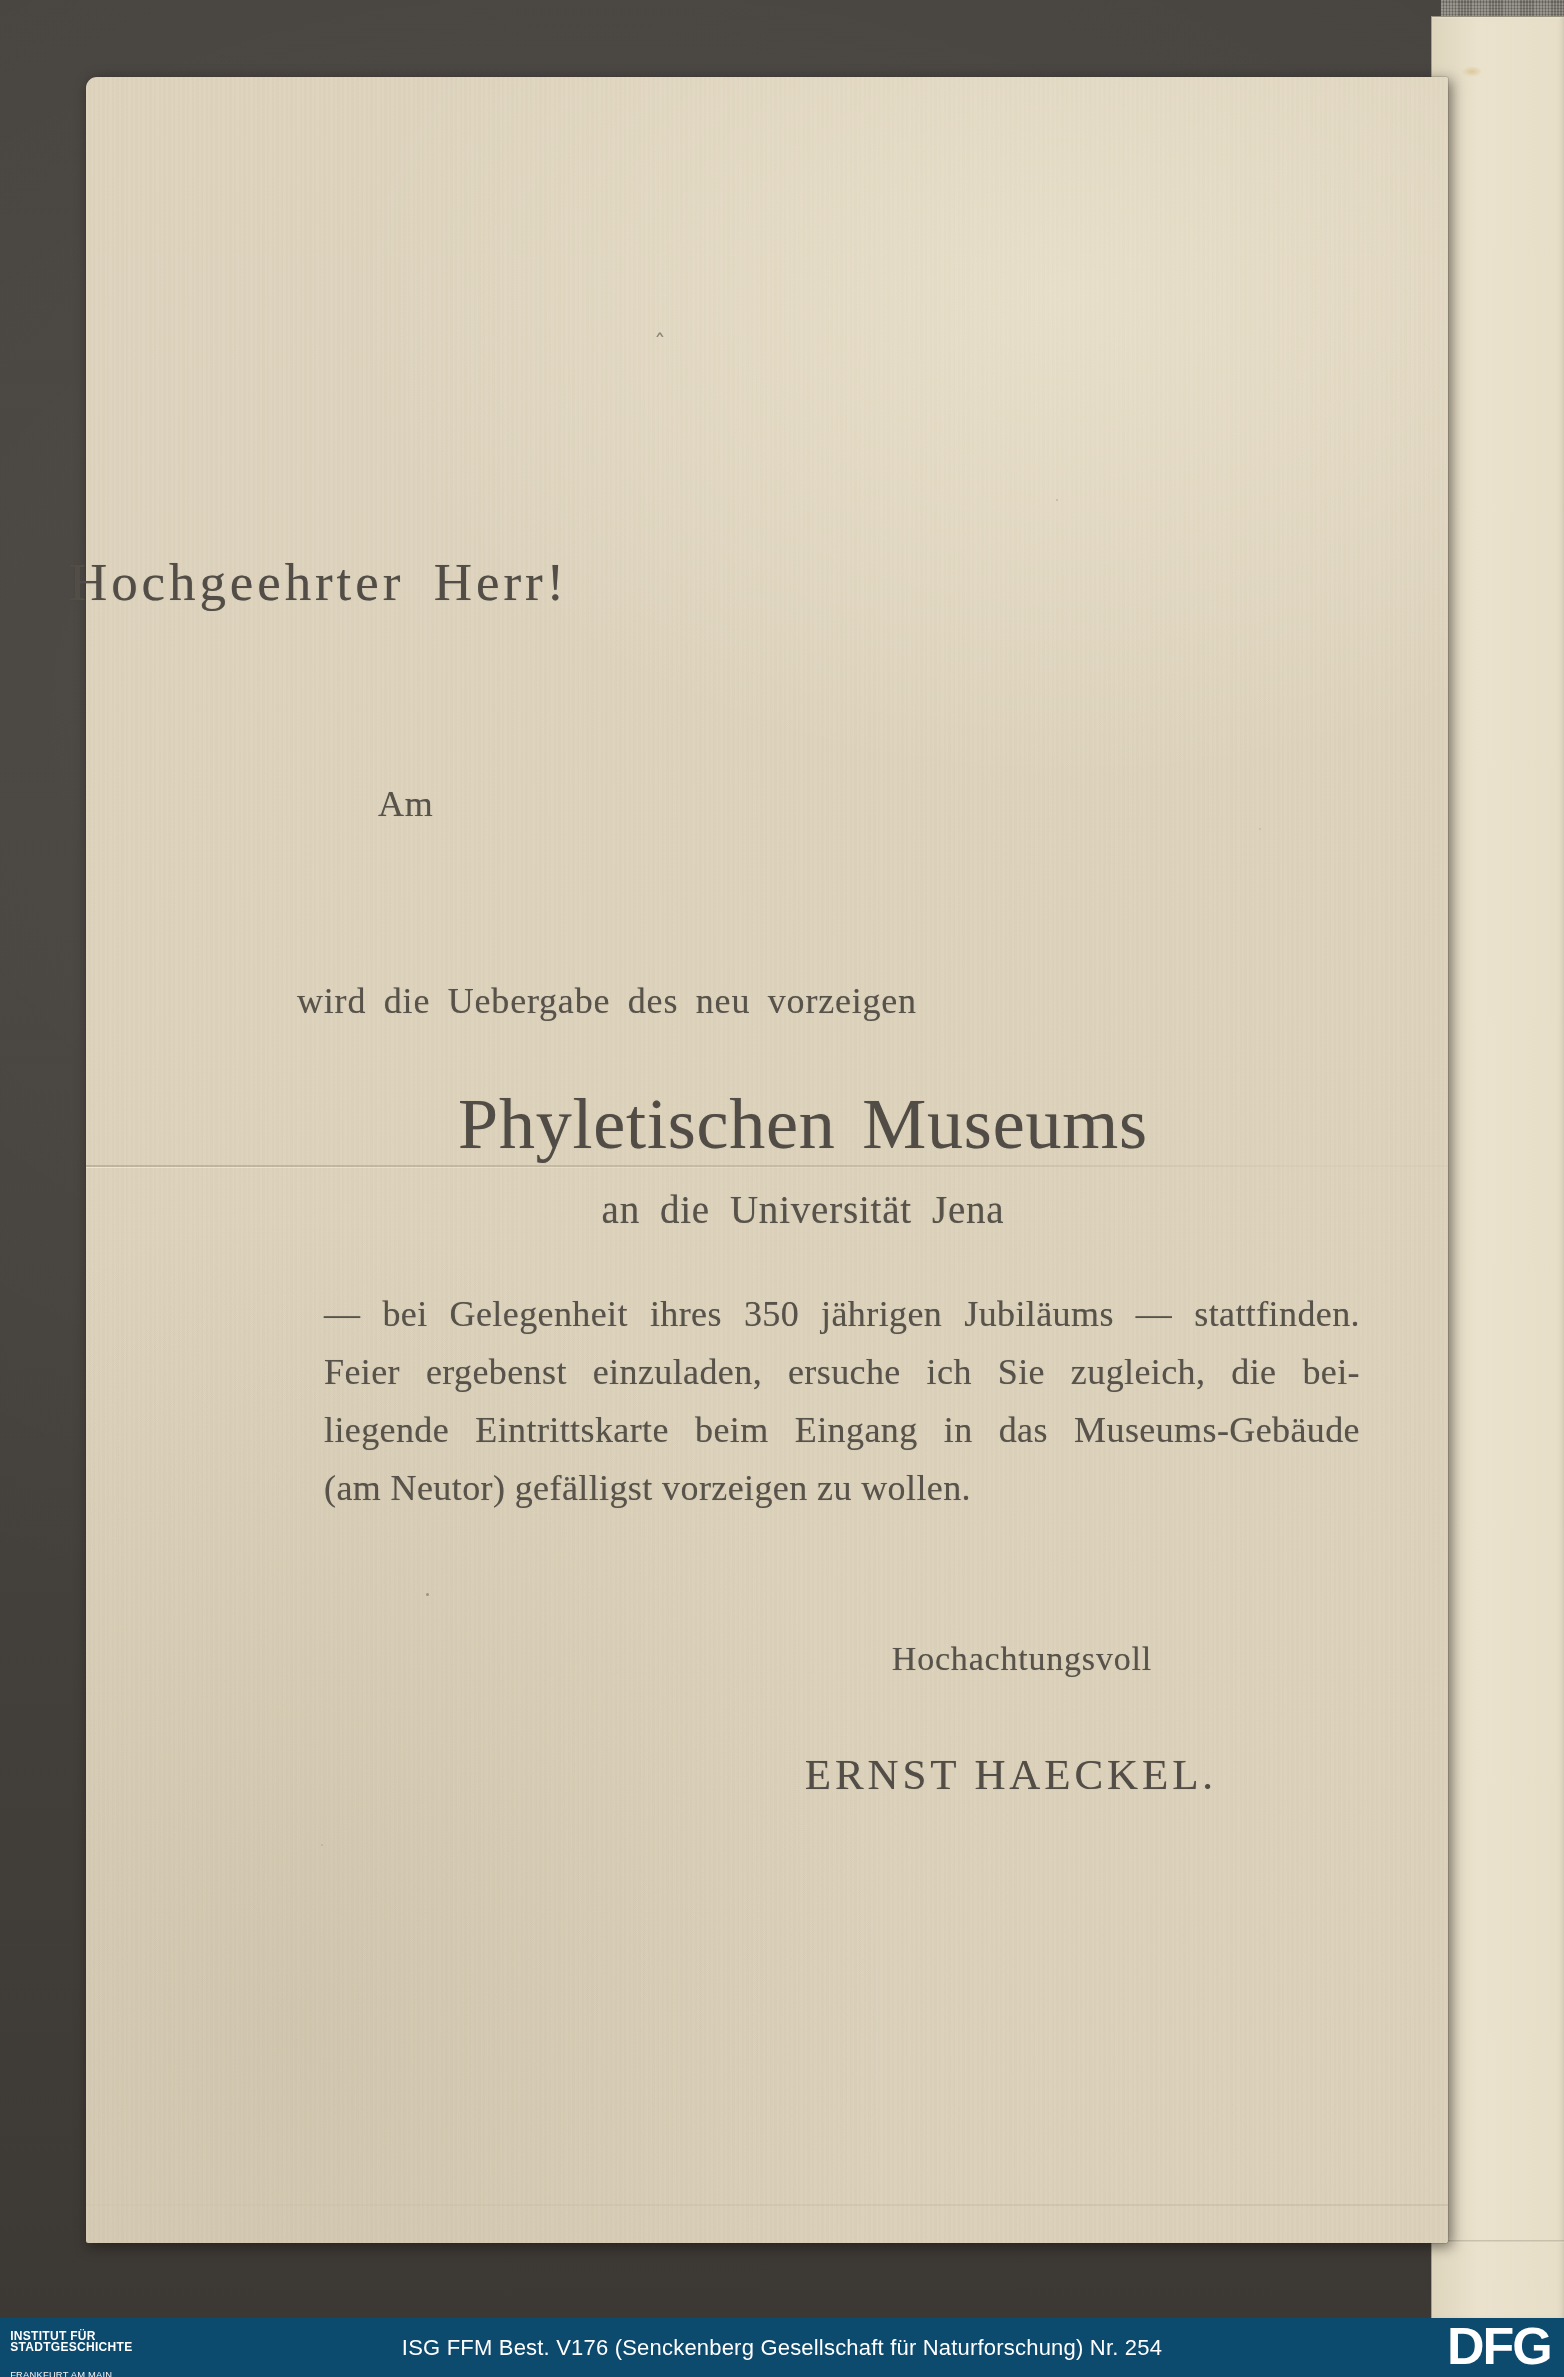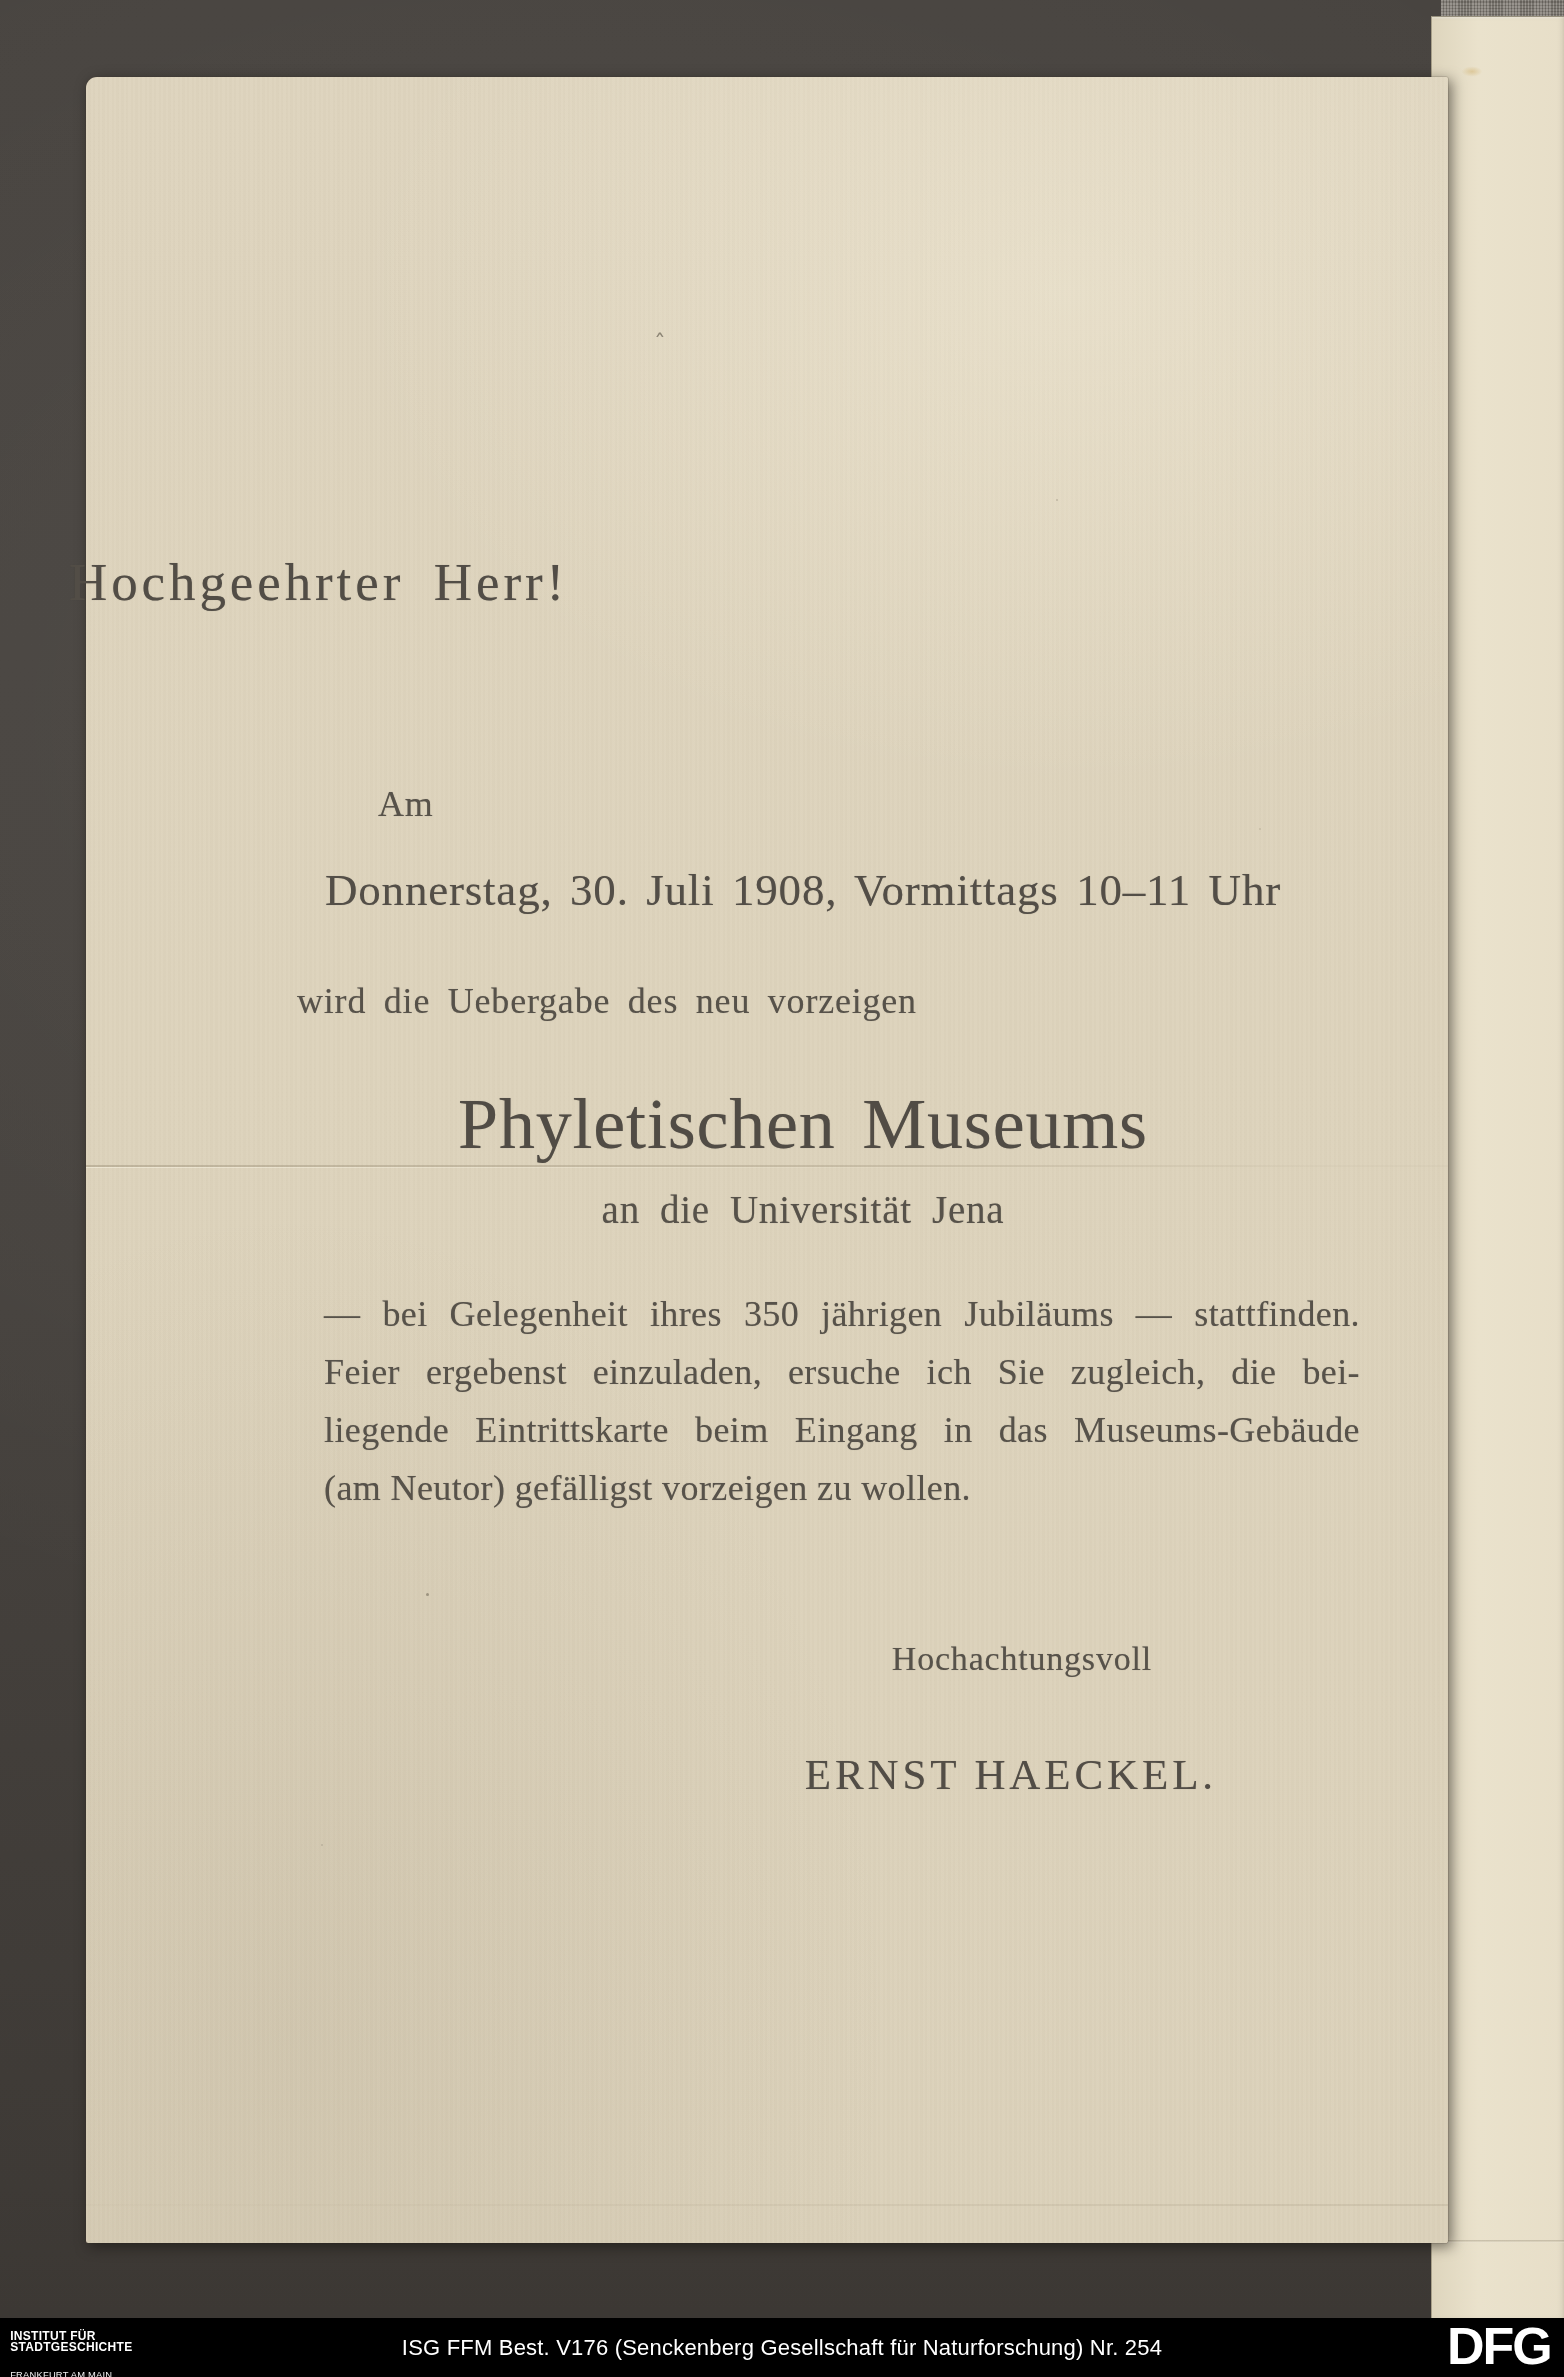--- a/index.html
+++ b/index.html
@@ -94,21 +94,21 @@
   .body-par .bline { text-align:justify; text-align-last:justify; }
   .body-par .bline.last { text-align-last:left; }
   .closing    { top:1565px; left:199px; width:1036px; text-align:right; padding-right:169px;
                 box-sizing:border-box; font-size:34px; letter-spacing:0.8px; }
   .signature  { top:1676px; left:199px; width:1036px; text-align:right; padding-right:104px;
                 box-sizing:border-box; font-size:43px; letter-spacing:3.9px; color:#524d46; }
 
   
   .footer-bar {
     position:absolute; left:0; top:2318px; width:1564px; height:59px;
-    background:#000000; color:#ffffff;
+    background:#0c4a6e; color:#ffffff;
     font-family:"Liberation Sans", sans-serif;
   }
   .institute { position:absolute; left:10.2px; top:13.3px; }
   .institute .l1, .institute .l2 {
     font-weight:bold; font-size:12px; line-height:10.6px; letter-spacing:0.3px;
   }
   .institute .l3 { font-size:9.4px; line-height:9.4px; letter-spacing:0.2px; opacity:0.95; margin-top:18px; }
   .reference-wrap {
     position:absolute; inset:0; display:flex; align-items:center; justify-content:center;
   }
@@ -135,21 +135,20 @@
   <div class="crease-upper"></div>
   <div class="crease-lower"></div>
   <span class="pen-mark">ˆ</span>
   <span class="speck s1"></span>
   <span class="speck s2"></span>
   <span class="speck s3"></span>
   <span class="speck s4"></span>
 
   <div class="txt salutation">Hochgeehrter Herr!</div>
   <div class="txt intro-word">Am</div>
-  <div class="txt date-line">Donnerstag, 30. Juli 1908, Vormittags 10–11 Uhr</div>
   <div class="txt lead-in">wird die Uebergabe des neu vorzeigen</div>
   <div class="txt museum-title">Phyletischen Museums</div>
   <div class="txt museum-subtitle">an die Universität Jena</div>
 
   <div class="body-par">
     <div class="bline">— bei Gelegenheit ihres 350 jährigen Jubiläums — stattfinden.</div>
     <div class="bline">Feier ergebenst einzuladen, ersuche ich Sie zugleich, die bei-</div>
     <div class="bline">liegende Eintrittskarte beim Eingang in das Museums-Gebäude</div>
     <div class="bline last">(am Neutor) gefälligst vorzeigen zu wollen.</div>
   </div>

